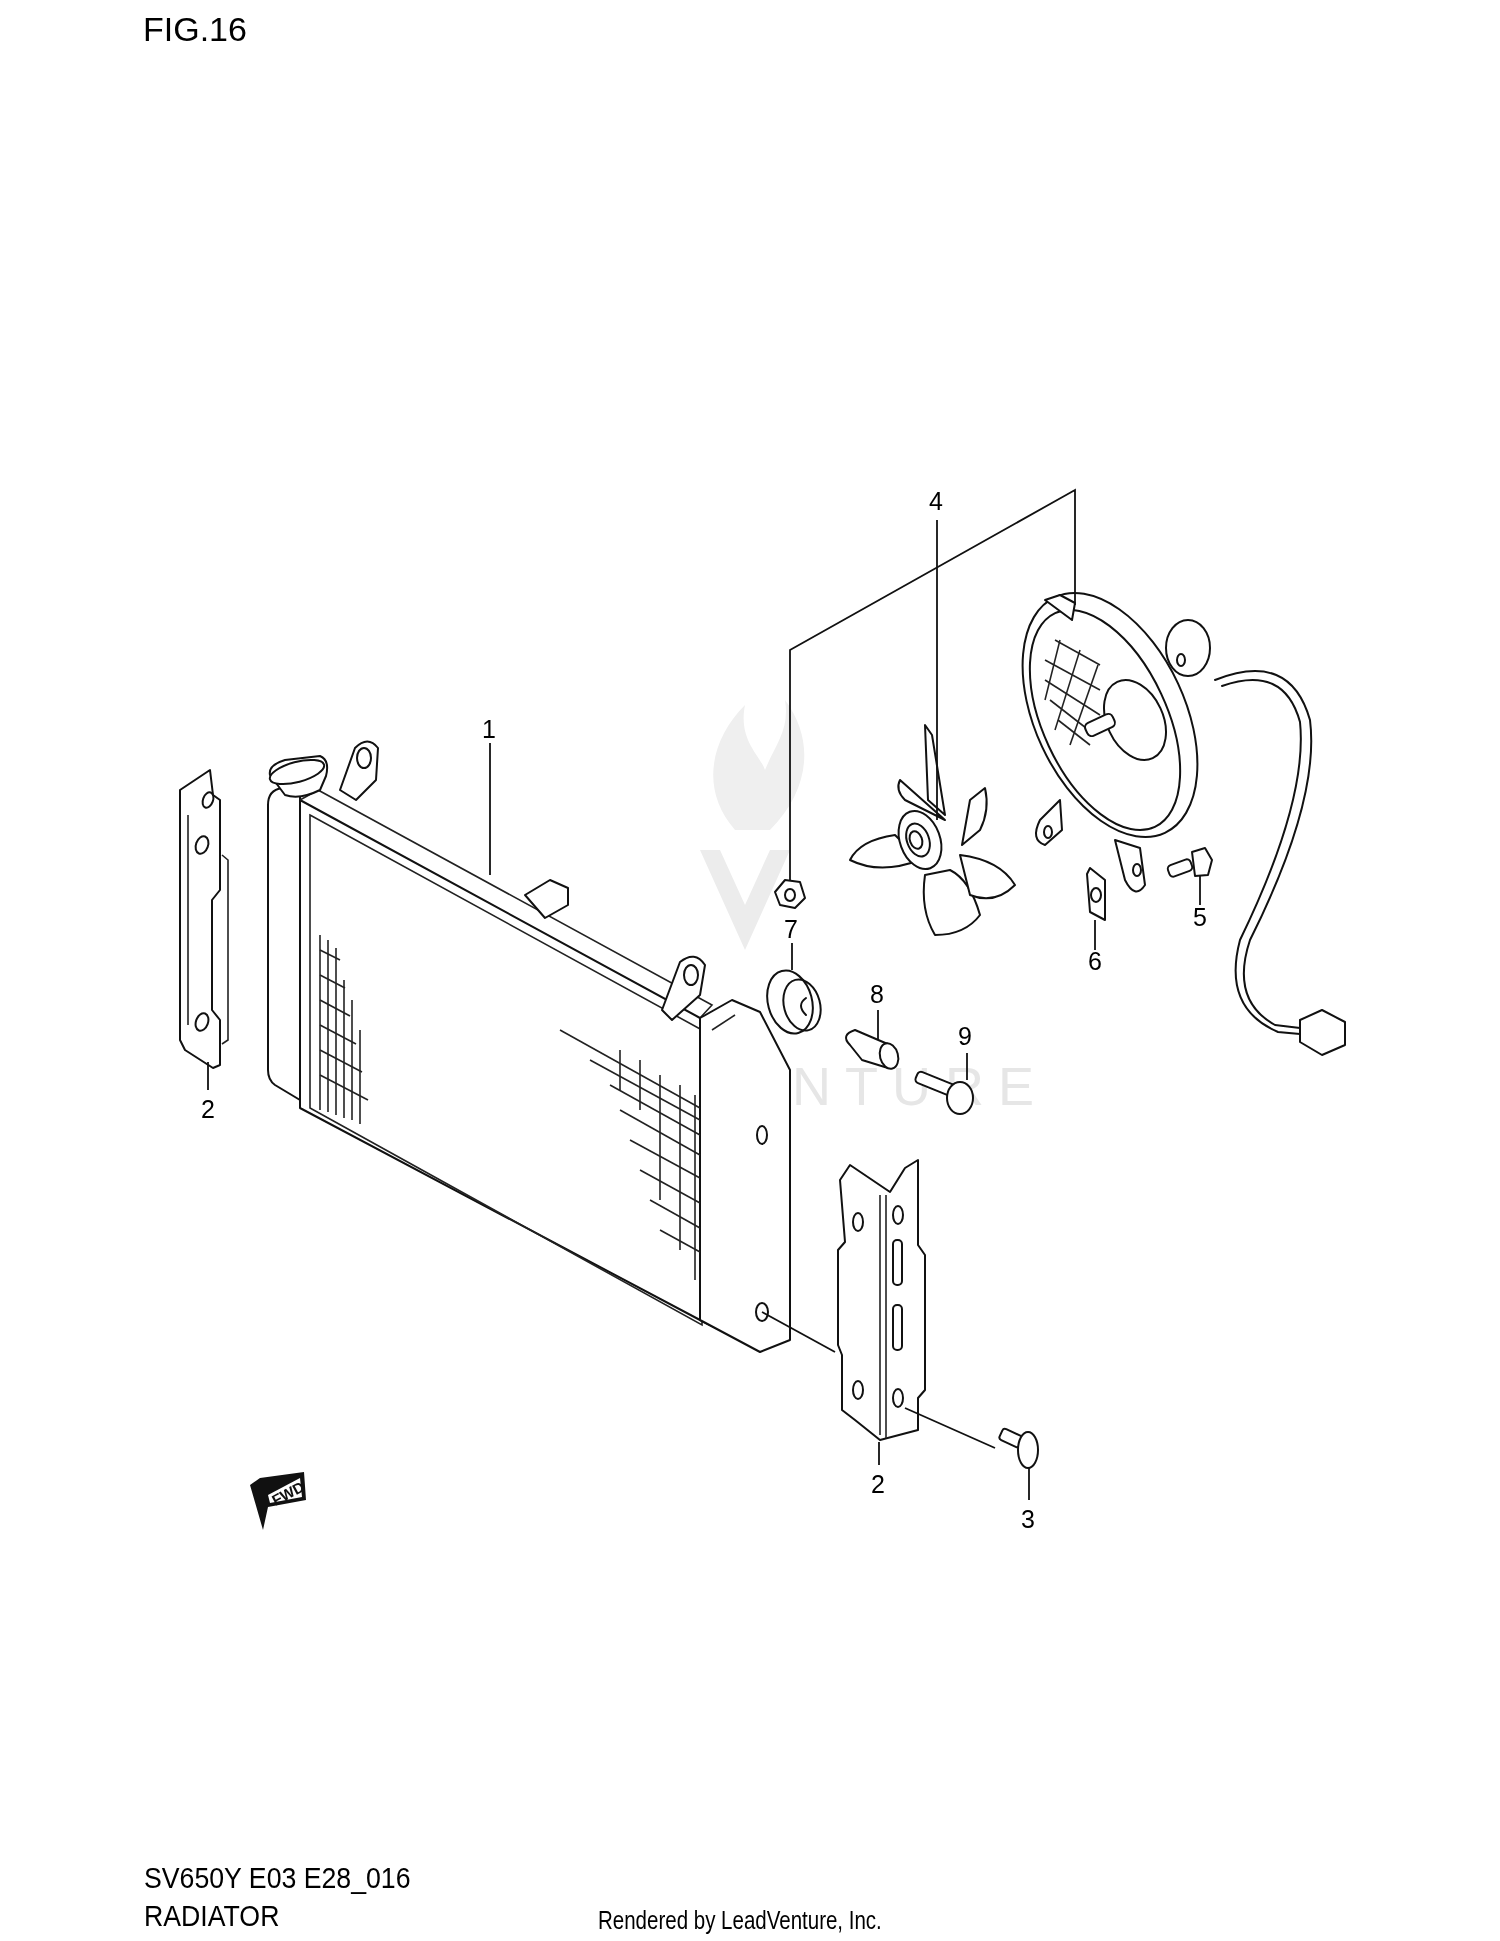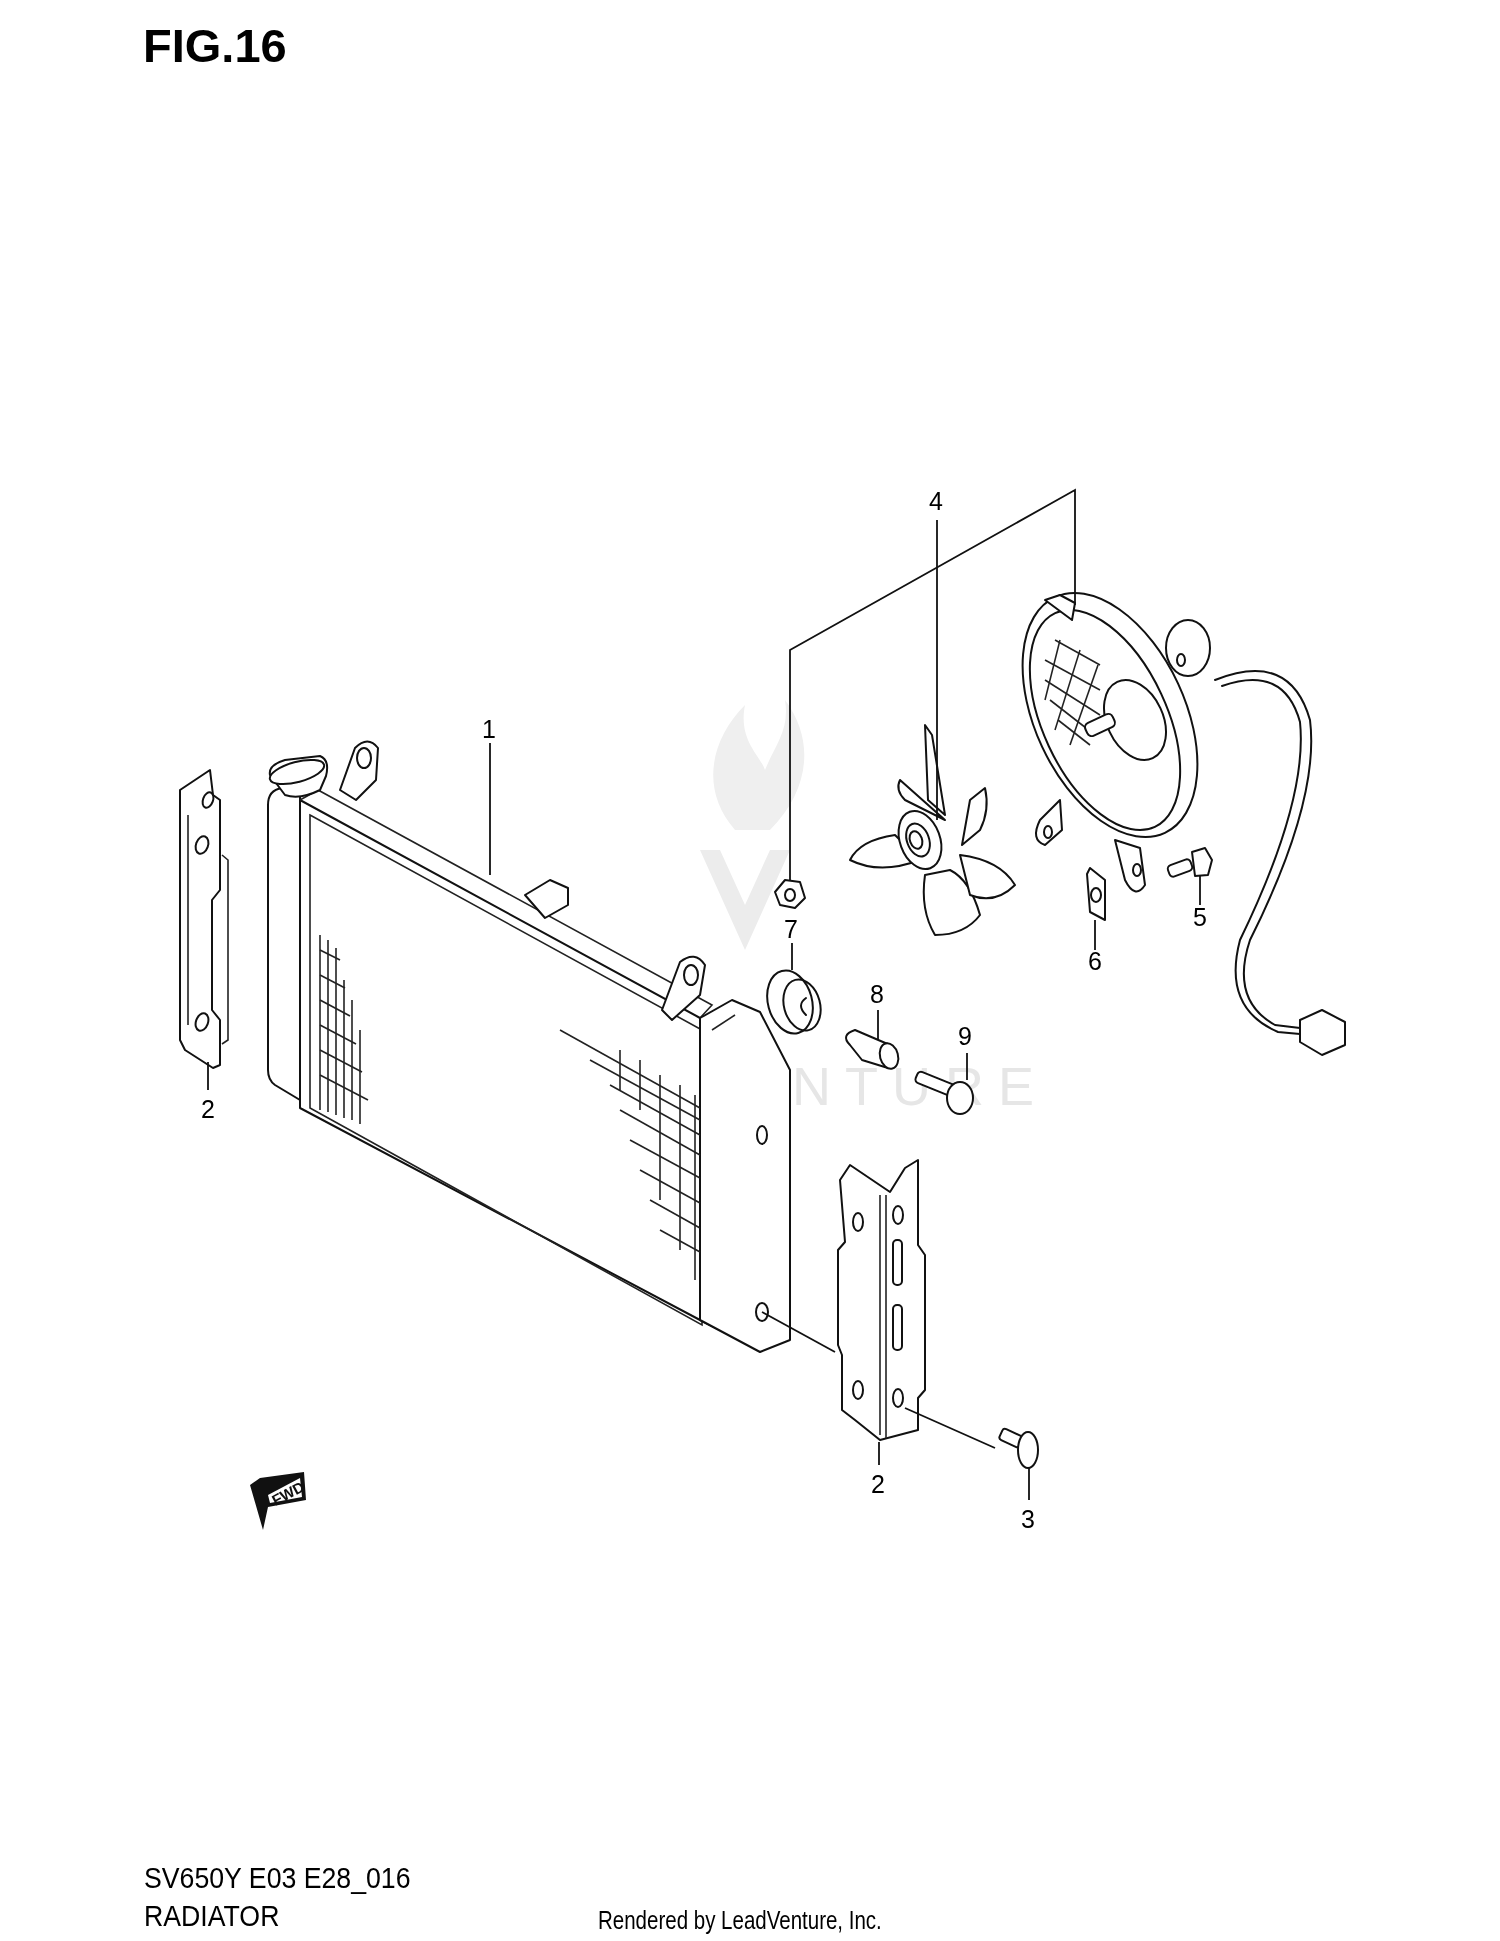--- a/index.html
+++ b/index.html
@@ -1,17 +1,17 @@
 <!DOCTYPE html>
 <html><head>
 <meta charset="utf-8">
 <style>
   html, body { margin: 0; padding: 0; background: #ffffff; }
   body { width: 1500px; height: 1941px; position: relative; overflow: hidden; font-family: "Liberation Sans", sans-serif; color: #000; }
-  .fig-title { position: absolute; left: 143px; top: 18px; font-size: 47px; font-weight: bold; letter-spacing: 0px; }
+  .fig-title { position: absolute; left: 143px; top: 10px; font-size: 34px; font-weight: normal; letter-spacing: 0px; }
   .footer-code { position: absolute; left: 144px; top: 1862px; font-size: 29px; transform: scaleX(0.92); transform-origin: left top; }
   .footer-name { position: absolute; left: 144px; top: 1900px; font-size: 29px; transform: scaleX(0.92); transform-origin: left top; }
   .footer-render { position: absolute; left: 598px; top: 1906px; font-size: 25px; transform: scaleX(0.82); transform-origin: left top; }
   svg.diagram { position: absolute; left: 0; top: 0; }
   .ln { fill: none; stroke: #111; stroke-width: 2; stroke-linejoin: round; stroke-linecap: round; }
   .ln-w { fill: #fff; stroke: #111; stroke-width: 2; stroke-linejoin: round; }
   .thin { fill: none; stroke: #222; stroke-width: 1.6; }
   .leader { fill: none; stroke: #111; stroke-width: 1.8; }
   .callout { font-family: "Liberation Sans", sans-serif; font-size: 25px; fill: #000; }
   .wm { font-family: "Liberation Sans", sans-serif; font-size: 54px; fill: #e6e6e6; letter-spacing: 14px; }

